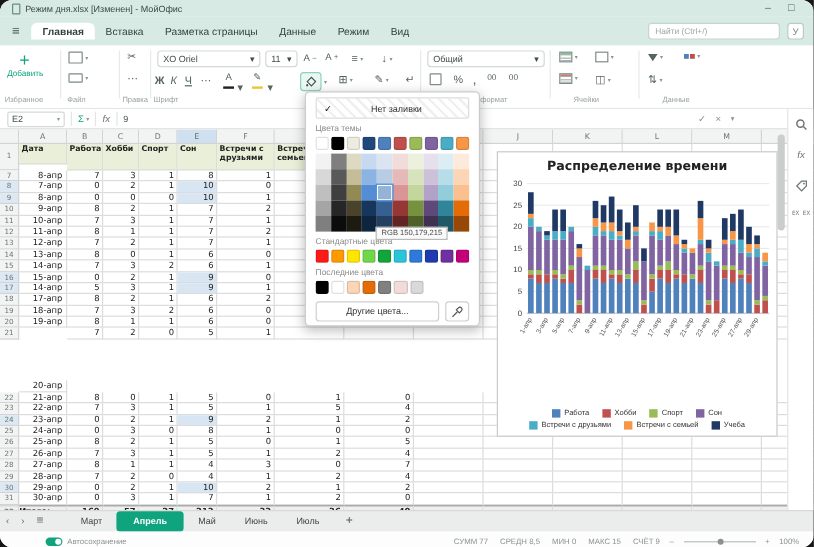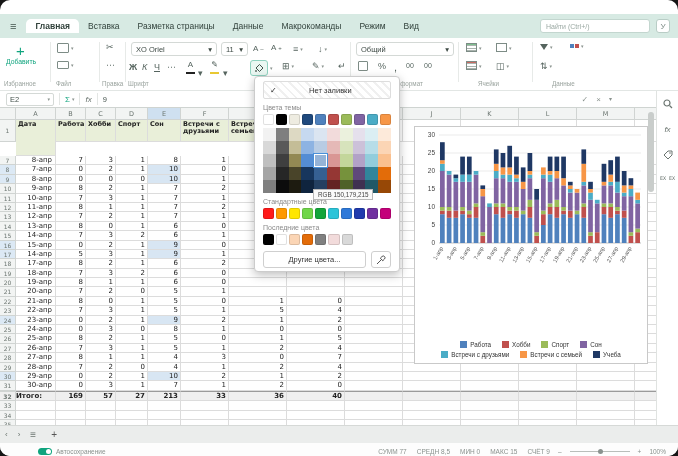--- a/index.html
+++ b/index.html
@@ -90,29 +90,36 @@
   #stats{margin-left:auto;display:flex;gap:10px;margin-right:8px;}
   #zoomctl{display:flex;gap:8px;margin-right:12px;align-items:center;}
   #zoom-slider{width:60px;height:1px;background:#b9beba;position:relative;}
   #zoom-slider i{position:absolute;left:28px;top:-2px;width:5px;height:5px;border-radius:50%;background:#8a928e;}
 </style>
 </head>
 <body>
 
 <div id="win">
 
+  <div id="titlebar">
+    <span class="doc-ic"></span>
+    <span>Режим дня.xlsx [Изменен] - МойОфис</span>
+    <div id="win-controls">
+      <span>–</span>
+      <span>□</span>
+    </div>
+  </div>
 
   <div id="menubar">
     <span id="burger">≡</span>
     <div id="menu-tabs" style="display: flex;">
         <span class="menu-tab active">Главная</span>
         <span class="menu-tab">Вставка</span>
         <span class="menu-tab">Разметка страницы</span>
         <span class="menu-tab">Данные</span>
-        <span class="menu-tab">Макрокоманды</span>
         <span class="menu-tab">Режим</span>
         <span class="menu-tab">Вид</span>
       </div>
     <div id="search-box">
       <span>Найти (Ctrl+/)</span>
     </div>
     <div id="avatar">У</div>
   </div>
 
   <div id="toolbar">
@@ -297,21 +304,21 @@
         <div class="c" style="width: 58px; height: 12px;">H</div>
         <div class="c" style="width: 58px; height: 12px;">I</div>
         <div class="c" style="width: 58px; height: 12px;">J</div>
         <div class="c" style="width: 58px; height: 12px;">K</div>
         <div class="c" style="width: 58px; height: 12px;">L</div>
         <div class="c" style="width: 58px; height: 12px;">M</div>
         <div class="c" style="width: 58px; height: 12px;">N</div>
       </div>
       <div class="grow">
         <div class="c rownum" style="width: 16px; height: 22px; line-height: 22px;">1</div>
-        <div class="c hdrcell" style="width: 40px; height: 36px;">Дата</div>
+        <div class="c hdrcell" style="width: 40px; height: 17px;">Дата</div>
         <div class="c hdrcell" style="width: 30px; height: 22px;">Работа</div>
         <div class="c hdrcell" style="width: 30px; height: 22px;">Хобби</div>
         <div class="c hdrcell" style="width: 32px; height: 22px;">Спорт</div>
         <div class="c hdrcell" style="width: 33px; height: 22px;">Сон</div>
         <div class="c hdrcell" style="width: 48px; height: 22px;">Встречи с друзьями</div>
         <div class="c hdrcell" style="width: 58px; height: 22px;">Встречи с семьей</div>
         <div class="c hdrcell" style="width: 58px; height: 22px;">Учеба</div>
         <div class="c" style="width: 58px; height: 22px;"></div>
         <div class="c" style="width: 58px; height: 22px;"></div>
         <div class="c" style="width: 58px; height: 22px;"></div>
@@ -552,21 +559,21 @@
         <div class="c num" style="width: 58px; height: 9.4px;"></div>
         <div class="c" style="width: 58px; height: 9.4px;"></div>
         <div class="c" style="width: 58px; height: 9.4px;"></div>
         <div class="c" style="width: 58px; height: 9.4px;"></div>
         <div class="c" style="width: 58px; height: 9.4px;"></div>
         <div class="c" style="width: 58px; height: 9.4px;"></div>
         <div class="c" style="width: 58px; height: 9.4px;"></div>
       </div>
       <div class="grow">
         <div class="c rownum" style="width: 16px; height: 9.4px; line-height: 9.4px;">21</div>
-        <div class="c datec" style="width: 40px; height: 9.4px;">20-апр</div>
+        <div class="c datec" style="width: 40px; height: 9.4px; margin-top: 44px;">20-апр</div>
         <div class="c num" style="width: 30px; height: 9.4px;">7</div>
         <div class="c num" style="width: 30px; height: 9.4px;">2</div>
         <div class="c num" style="width: 32px; height: 9.4px;">0</div>
         <div class="c num" style="width: 33px; height: 9.4px;">5</div>
         <div class="c num" style="width: 48px; height: 9.4px;">1</div>
         <div class="c num" style="width: 58px; height: 9.4px;"></div>
         <div class="c num" style="width: 58px; height: 9.4px;"></div>
         <div class="c" style="width: 58px; height: 9.4px;"></div>
         <div class="c" style="width: 58px; height: 9.4px;"></div>
         <div class="c" style="width: 58px; height: 9.4px;"></div>
@@ -825,20 +832,21 @@
         <div class="c" style="width: 58px; height: 9.4px;"></div>
         <div class="c" style="width: 58px; height: 9.4px;"></div>
         <div class="c" style="width: 58px; height: 9.4px;"></div>
         <div class="c" style="width: 58px; height: 9.4px;"></div>
         <div class="c" style="width: 58px; height: 9.4px;"></div>
         <div class="c" style="width: 58px; height: 9.4px;"></div>
       </div>
     </div>
 
   <div id="chart">
+    <div id="chart-title">Распределение времени</div>
     <svg id="chart-svg" width="230" height="160">
         <line x1="24" x2="226" y1="116" y2="116" stroke="#a8a8a8" stroke-width="0.7"></line>
         <text x="20" y="118" text-anchor="end" font-size="6.5" fill="#444">0</text>
         <line x1="24" x2="226" y1="98" y2="98" stroke="#e2e2e2" stroke-width="0.7"></line>
         <text x="20" y="100" text-anchor="end" font-size="6.5" fill="#444">5</text>
         <line x1="24" x2="226" y1="80" y2="80" stroke="#e2e2e2" stroke-width="0.7"></line>
         <text x="20" y="82" text-anchor="end" font-size="6.5" fill="#444">10</text>
         <line x1="24" x2="226" y1="62" y2="62" stroke="#e2e2e2" stroke-width="0.7"></line>
         <text x="20" y="64" text-anchor="end" font-size="6.5" fill="#444">15</text>
         <line x1="24" x2="226" y1="44" y2="44" stroke="#e2e2e2" stroke-width="0.7"></line>
@@ -1197,20 +1205,27 @@
         <path d="M1 5 L5 1 H9 V5 L5 9 Z" fill="none" stroke="#6b7570" stroke-width="1"></path>
         <circle cx="7" cy="3" r="0.8" fill="#6b7570"></circle>
       </svg>
     <span class="ex">ЕХ ЕХ</span>
   </div>
 
   <div id="tabbar">
     <span class="nav">‹</span>
     <span class="nav">›</span>
     <span class="nav" style="font-size:10px;">≡</span>
+    <div id="sheet-tabs" style="display:flex;margin-left:14px;">
+        <span class="sheet-tab">Март</span>
+        <span class="sheet-tab active">Апрель</span>
+        <span class="sheet-tab">Май</span>
+        <span class="sheet-tab">Июнь</span>
+        <span class="sheet-tab">Июль</span>
+      </div>
     <span id="add-sheet">+</span>
   </div>
 
   <div id="statusbar">
     <span id="autosave-toggle"></span>
     <span>Автосохранение</span>
     <div id="stats">
         <span>СУММ 77</span>
         <span>СРЕДН 8,5</span>
         <span>МИН 0</span>

